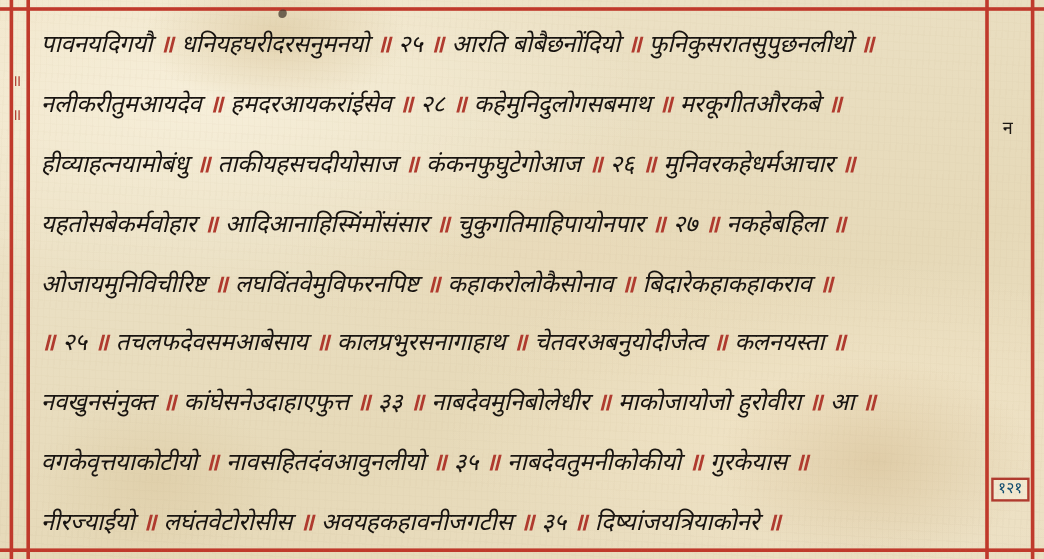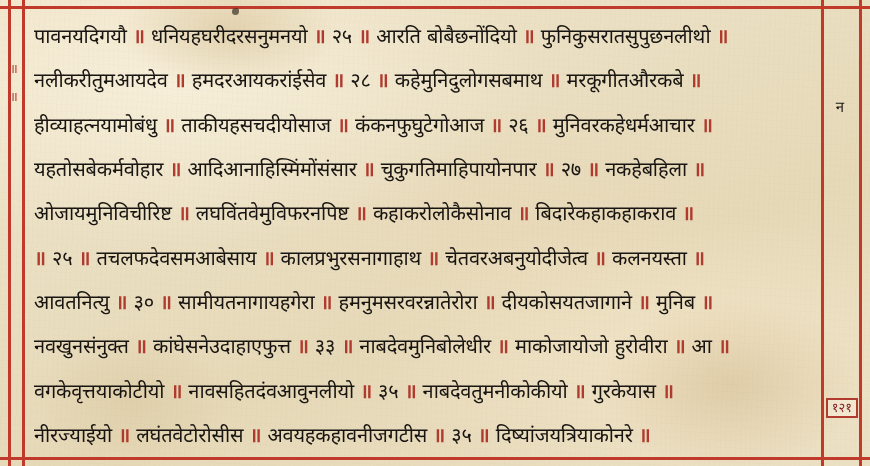--- a/index.html
+++ b/index.html
@@ -70,20 +70,21 @@
     position: relative;
     height: 29px;
     white-space: nowrap;
     overflow: hidden;
     font-family: "DejaVu Sans", sans-serif;
     font-size: 20px;
     line-height: 29px;
     color: #171310;
     letter-spacing: -0.2px;
     text-rendering: optimizeLegibility;
+    font-style: italic;
   }
   
   .line .txt {
     display: inline-block;
     transform: scaleX(1.0);
     transform-origin: left center;
   }
 
   .danda { color: #b03a2e; font-weight: bold; }
 
@@ -96,21 +97,21 @@
     line-height: 1;
   }
   .mark-left-1 { left: 10px; top: 62px; }
   .mark-left-2 { left: 10px; top: 90px; }
   .mark-right-1 { right: 26px; top: 100px; color: #171310; font-size: 15px; }
   .folio-box {
     position: absolute;
     right: 12px;
     bottom: 48px;
     border: 2px solid #b03a2e;
-    color: #7f1d1d;
+    color: #0c4a6e;
     font-family: "DejaVu Sans", sans-serif;
     font-size: 13px;
     padding: 1px 4px;
     line-height: 1.1;
     background: rgba(255,250,235,0.35);
   }
   .ink-blot {
     position: absolute;
     width: 7px; height: 7px;
     background: #3a2f24;
@@ -142,20 +143,19 @@
 
   <div class="ink-blot" style="left:232px; top:8px;"></div>
 
   <div class="text-block">
     <div class="line"><span class="txt">पावनयदिगयौ <span class="danda">॥</span> धनियहघरीदरसनुमनयो <span class="danda">॥</span> २५ <span class="danda">॥</span> आरति बोबैछनोंदियो <span class="danda">॥</span> फुनिकुसरातसुपुछनलीथो <span class="danda">॥</span></span></div>
     <div class="line"><span class="txt">नलीकरीतुमआयदेव <span class="danda">॥</span> हमदरआयकरांईसेव <span class="danda">॥</span> २८ <span class="danda">॥</span> कहेमुनिदुलोगसबमाथ <span class="danda">॥</span> मरकूगीतऔरकबे <span class="danda">॥</span></span></div>
     <div class="line"><span class="txt">हीव्याहत्नयामोबंधु <span class="danda">॥</span> ताकीयहसचदीयोसाज <span class="danda">॥</span> कंकनफुघुटेगोआज <span class="danda">॥</span> २६ <span class="danda">॥</span> मुनिवरकहेधर्मआचार <span class="danda">॥</span></span></div>
     <div class="line"><span class="txt">यहतोसबेकर्मवोहार <span class="danda">॥</span> आदिआनाहिस्मिंमोंसंसार <span class="danda">॥</span> चुकुगतिमाहिपायोनपार <span class="danda">॥</span> २७ <span class="danda">॥</span> नकहेबहिला <span class="danda">॥</span></span></div>
     <div class="line"><span class="txt">ओजायमुनिविचीरिष्ट <span class="danda">॥</span> लघविंतवेमुविफरनपिष्ट <span class="danda">॥</span> कहाकरोलोकैसोनाव <span class="danda">॥</span> बिदारेकहाकहाकराव <span class="danda">॥</span></span></div>
     <div class="line"><span class="txt"><span class="danda">॥</span> २५ <span class="danda">॥</span> तचलफदेवसमआबेसाय <span class="danda">॥</span> कालप्रभुरसनागाहाथ <span class="danda">॥</span> चेतवरअबनुयोदीजेत्व <span class="danda">॥</span> कलनयस्ता <span class="danda">॥</span></span></div>
-    <div class="line"><span class="txt">आवतनित्यु <span class="danda">॥</span> ३० <span class="danda">॥</span> सामीयतनागायहगेरा <span class="danda">॥</span> हमनुमसरवरन्नातेरोरा <span class="danda">॥</span> दीयकोसयतजागाने <span class="danda">॥</span> मुनिब <span class="danda">॥</span></span></div>
     <div class="line"><span class="txt">नवखुनसंनुक्त <span class="danda">॥</span> कांघेसनेउदाहाएफुत्त <span class="danda">॥</span> ३३ <span class="danda">॥</span> नाबदेवमुनिबोलेधीर <span class="danda">॥</span> माकोजायोजो हुरोवीरा <span class="danda">॥</span> आ <span class="danda">॥</span></span></div>
     <div class="line"><span class="txt">वगकेवृत्तयाकोटीयो <span class="danda">॥</span> नावसहितदंवआवुनलीयो <span class="danda">॥</span> ३५ <span class="danda">॥</span> नाबदेवतुमनीकोकीयो <span class="danda">॥</span> गुरकेयास <span class="danda">॥</span></span></div>
     <div class="line"><span class="txt">नीरज्याईयो <span class="danda">॥</span> लघंतवेटोरोसीस <span class="danda">॥</span> अवयहकहावनीजगटीस <span class="danda">॥</span> ३५ <span class="danda">॥</span> दिष्यांजयत्रियाकोनरे <span class="danda">॥</span></span></div>
   </div>
 
   <div class="grain"></div>
 </div>
 
 </body></html>

